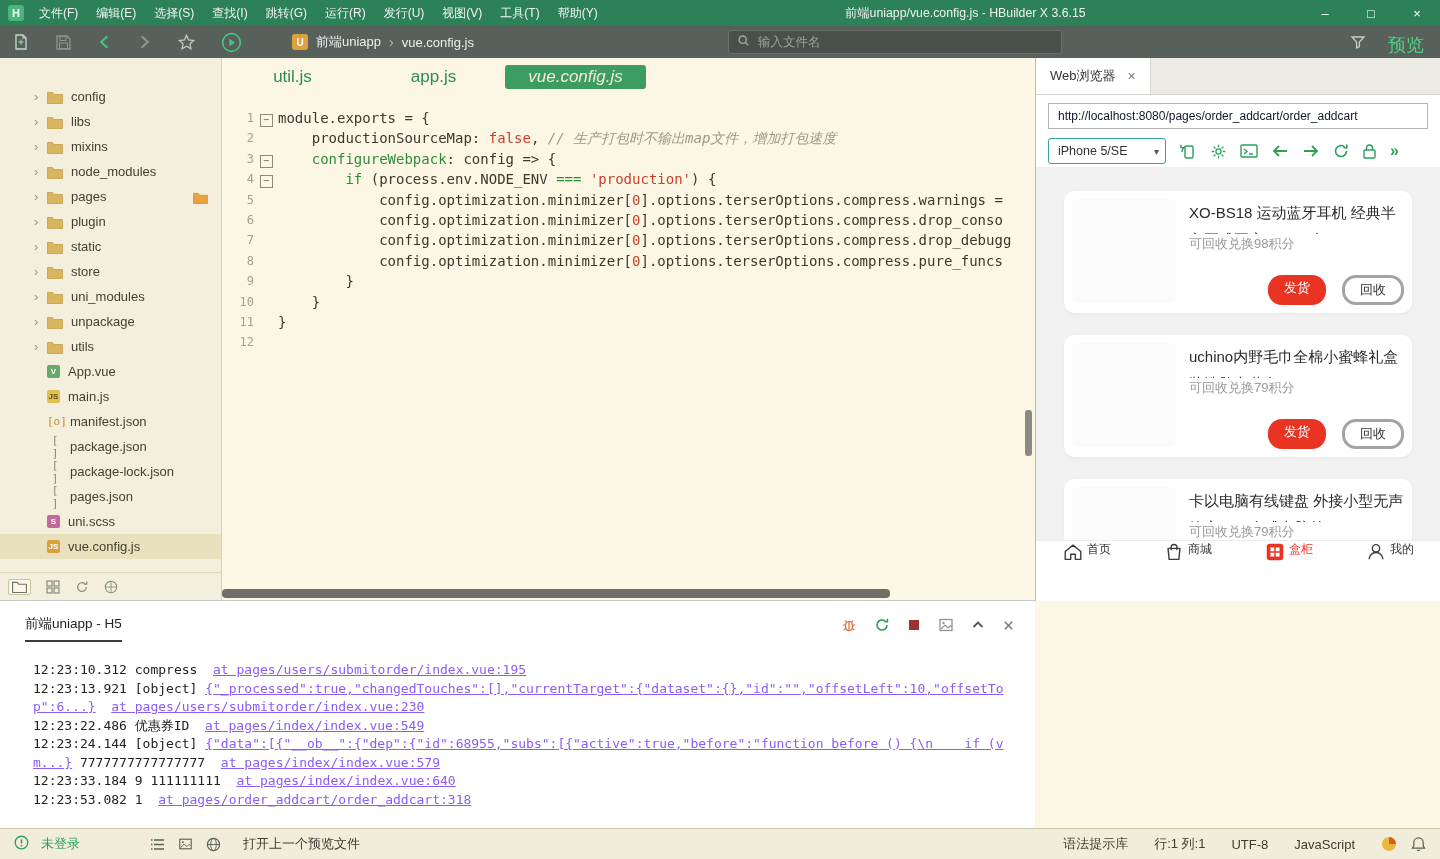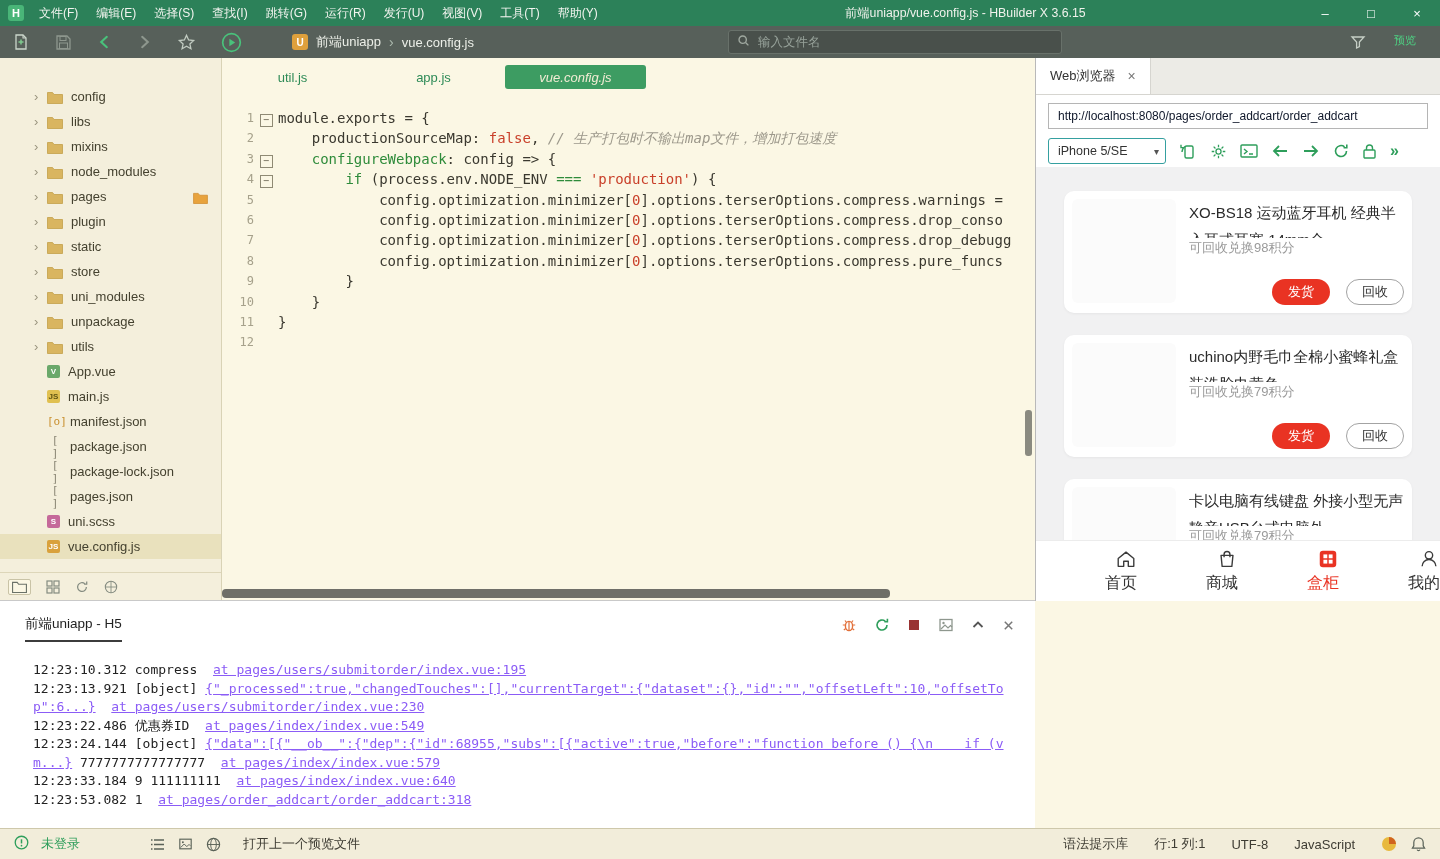--- a/index.html
+++ b/index.html
@@ -23,21 +23,21 @@
   .breadcrumb{position:absolute;left:292px;top:0;height:32px;display:flex;align-items:center;gap:8px;
               font-size:13px;color:#ECEFE8;}
   .bc-icon{width:16px;height:16px;background:#DFA03C;border-radius:3px;color:#fff;font-size:10px;font-weight:bold;
            display:flex;align-items:center;justify-content:center;}
   .bc-sep{color:#ADBBAF;font-size:14px;}
   .search-box{position:absolute;left:728px;top:4px;width:334px;height:24px;background:rgba(0,0,0,.16);
               border:1px solid #68716A;border-radius:3px;display:flex;align-items:center;padding:0 8px;gap:6px;box-sizing:border-box;}
   .search-input{background:transparent;border:none;outline:none;color:#DDE3DC;font-size:12.5px;width:100%;}
   .search-input::placeholder{color:#97A29A;}
   .funnel-slot{position:absolute;right:74px;top:8px;}
-  .preview-btn{position:absolute;right:24px;top:7px;color:#4ED183;font-size:11px;cursor:default;}
+  .preview-btn{position:absolute;right:16px;top:7px;color:#4ED183;font-size:18px;cursor:default;}
 
   
   .sidebar{position:absolute;left:0;top:58px;width:222px;height:542px;background:#F4EFDC;
            border-right:1px solid #D9D3B6;box-sizing:border-box;}
   .tree{position:absolute;left:0;top:26px;right:0;bottom:30px;overflow:hidden;}
   .tree-row{height:25px;display:flex;align-items:center;font-size:13px;color:#44412F;padding-left:34px;position:relative;}
   .tree-row.selected{background:#E9E1BD;}
   .chev{width:13px;color:#9A947E;font-size:13px;flex:none;}
   .tree-label{margin-left:2px;white-space:nowrap;}
   .tree-ficon{margin-right:6px;flex:none;}
@@ -51,21 +51,21 @@
   .fi-txt{font-family:"DejaVu Sans Mono",monospace;font-size:11px;margin-right:5px;width:16px;text-align:center;flex:none;}
   .fi-json-o{color:#C98F2E;}
   .fi-brackets{color:#8A8674;}
   .side-footer{position:absolute;left:0;bottom:0;width:100%;height:28px;border-top:1px solid #DDD6B9;
                display:flex;align-items:center;gap:15px;padding-left:8px;box-sizing:border-box;}
   .side-footer .icon:first-child{border:1px solid #C9C3A6;background:#FBF7E4;border-radius:2px;padding:1px 3px;}
 
   
   .editor{position:absolute;left:222px;top:58px;width:813px;height:542px;background:#FBF7E4;overflow:hidden;}
   .tabs{height:38px;display:flex;}
-  .tab{width:141px;display:flex;align-items:center;justify-content:center;font-size:13px;color:#2E8B57;cursor:default;}
+  .tab{width:141px;display:flex;align-items:center;justify-content:center;font-size:17px;color:#2E8B57;cursor:default;}
   .tab.active{background:#3D9C62;border-radius:3px;margin:7px 1px;color:#F2ECD4;font-style:italic;}
   .code{position:absolute;left:0;top:50px;right:12px;bottom:16px;overflow:hidden;}
   .code-line{display:flex;height:20.4px;line-height:20.4px;font-family:"DejaVu Sans Mono",monospace;font-size:14px;}
   .code-line span{white-space:pre;}
   .gutter-num{width:32px;text-align:right;color:#A6A18B;font-size:12px;flex:none;font-family:"DejaVu Sans Mono",monospace;}
   .fold-col{width:24px;text-align:center;flex:none;}
   .fbox{display:inline-block;width:11px;height:11px;border:1px solid #8F8A74;color:#6F6A57;font-size:10px;
         line-height:9px;text-align:center;background:#FBF7E4;margin-top:4px;}
   .t-plain{color:#3A382F;}
   .t-kw{color:#2E8B3A;}
@@ -105,24 +105,24 @@
   .i-more{color:#2E9E5B;font-size:16px;font-weight:bold;}
   .viewport{position:absolute;left:0;top:109px;right:0;bottom:60px;background:#F1F1F2;overflow:hidden;padding-top:24px;}
   .card{width:348px;margin:0 auto 22px;background:#fff;border-radius:10px;height:122px;display:flex;
         padding:8px;box-sizing:border-box;box-shadow:0 1px 3px rgba(0,0,0,.05);}
   .card-img{width:104px;height:104px;background:#FBFBFB;border-radius:6px;flex:none;}
   .card-body{flex:1;padding-left:13px;display:flex;flex-direction:column;min-width:0;}
   .card-title{font-size:15px;color:#2B2B2B;line-height:27px;height:54px;overflow:hidden;}
   .card-points{font-size:13px;color:#9A9A9A;margin-top:1px;}
   .card-btns{display:flex;justify-content:flex-end;gap:16px;margin-top:22px;}
   .btn-ship{background:#E93323;color:#fff;border-radius:14px;font-size:13px;padding:4px 16px;cursor:pointer;}
-  .btn-recycle{background:#fff;border:1px solid #a3a3a3;color:#333;border-radius:14px;font-size:13px;padding:3px 15px;cursor:pointer;}
+  .btn-recycle{background:#fff;border:3px solid #a3a3a3;color:#333;border-radius:14px;font-size:13px;padding:3px 15px;cursor:pointer;}
   .tabbar{position:absolute;left:0;right:0;bottom:0;height:60px;background:#fff;border-top:1px solid #ECECEC;display:flex;}
-  .tabbar-item{flex:1;display:flex;flex-direction:column;align-items:flex-end;justify-content:center;gap:3px;
-               font-size:16px;color:#333;cursor:pointer;}
+  .tabbar-item{flex:1;display:flex;flex-direction:row;align-items:flex-start;justify-content:center;gap:3px;
+               font-size:12px;color:#333;cursor:pointer;}
   .tabbar-item.active{color:#E93323;}
 
   
   .statusbar{position:absolute;left:0;bottom:0;width:1440px;height:31px;background:#F2EDDA;border-top:1px solid #CEC8AB;
              display:flex;align-items:center;box-sizing:border-box;padding:0 14px;font-size:13px;color:#3E3C33;}
   .sb-left{display:flex;align-items:center;gap:12px;}
   .sb-login{color:#2E9E5B;}
   .sb-spacer{width:46px;}
   .sb-icons{display:flex;gap:13px;align-items:center;}
   .sb-openprev{margin-left:10px;}

